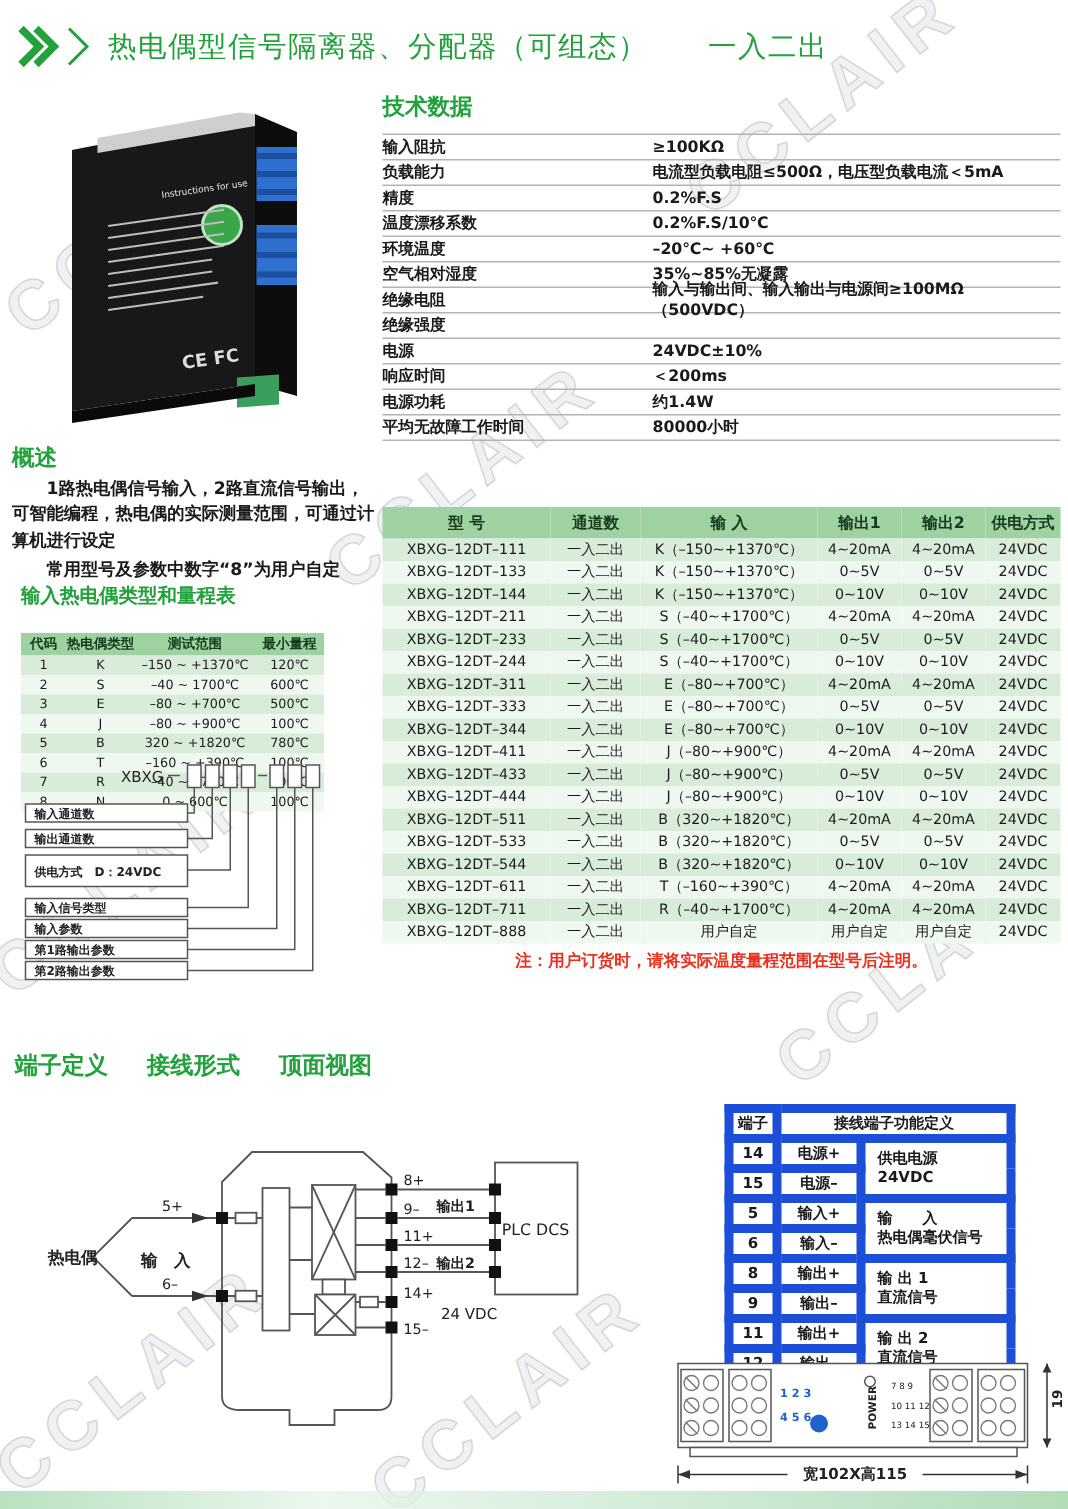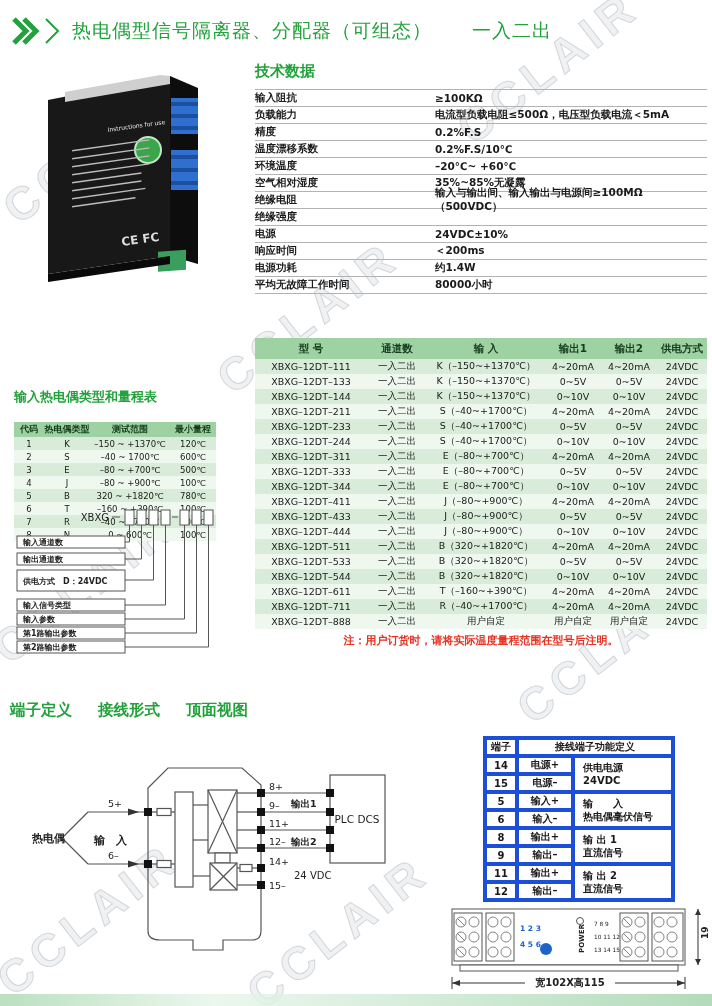--- a/index.html
+++ b/index.html
@@ -57,21 +57,21 @@
   .tc-table { width:202px; font-size:8.5px; }
   .tc-table th { height:15px; font-size:9px; }
   .tc-table td { height:13px; }
   .tc-table th:nth-child(1){width:30px} .tc-table th:nth-child(2){width:46px}
   .tc-table th:nth-child(3){width:80px} .tc-table th:nth-child(4){width:46px}
 
   
   .bottom-h { left:10px; top:700px; display:flex; gap:26px; font-size:15.5px; font-weight:bold; color:#23a13c;justify-content:space-between; }
   .term-wrap { left:483px; top:736px; }
   .term-table { border-collapse:collapse; table-layout:fixed; font-size:10px; font-weight:600; background:#fff; }
-  .term-table th, .term-table td { border:4px solid #1d4ed8; text-align:center; height:17px; padding:0 2px; }
+  .term-table th, .term-table td { border:6px solid #1d4ed8; text-align:center; height:17px; padding:0 2px; }
   .term-table th { font-weight:bold; }
   .term-table .c-num { width:32px; }
   .term-table .c-lab { width:56px; }
   .term-table .c-fn { width:100px; text-align:left; padding-left:8px; line-height:1.35; }
 
   svg text { font-family:"DejaVu Sans","Liberation Sans",sans-serif; }
   .bottom-bar { left:0; top:994px; width:712px; height:12px;
     background:linear-gradient(to right,#a8d9b0,#e7f5ea 30%,#cfeAD6 55%,#9fd3a8); opacity:.8; }
 </style>
 </head>
@@ -119,20 +119,25 @@
       <rect x="62" y="124" width="70" height="1.4" transform="rotate(-8 62 124)"></rect>
       <rect x="62" y="132" width="70" height="1.4" transform="rotate(-8 62 132)"></rect>
       <rect x="62" y="140" width="74" height="1.4" transform="rotate(-8 62 140)"></rect>
       <rect x="62" y="148" width="64" height="1.4" transform="rotate(-8 62 148)"></rect>
     </g>
     <text x="112" y="188" font-size="12" font-weight="bold" fill="#dddddd" transform="rotate(-8 112 188)">CE  FC</text>
     <rect x="148" y="204" width="28" height="20" fill="#3a9f5c" transform="skewY(-4)"></rect>
     <polygon points="38,216 160,198 160,206 38,224" fill="#0a0a0a"></polygon>
   </svg>
 
+  <div class="z overview">
+    <div class="h-green">概述</div>
+    <p>1路热电偶信号输入，2路直流信号输出，可智能编程，热电偶的实际测量范围，可通过计算机进行设定</p>
+    <p>常用型号及参数中数字“8”为用户自定</p>
+  </div>
 
   <div class="z tcblk">
     <div class="h-green-sm">输入热电偶类型和量程表</div>
     <table class="grid tc-table">
         <thead>
           <tr>
             <th>代码</th>
             <th>热电偶类型</th>
             <th>测试范围</th>
             <th>最小量程</th>

